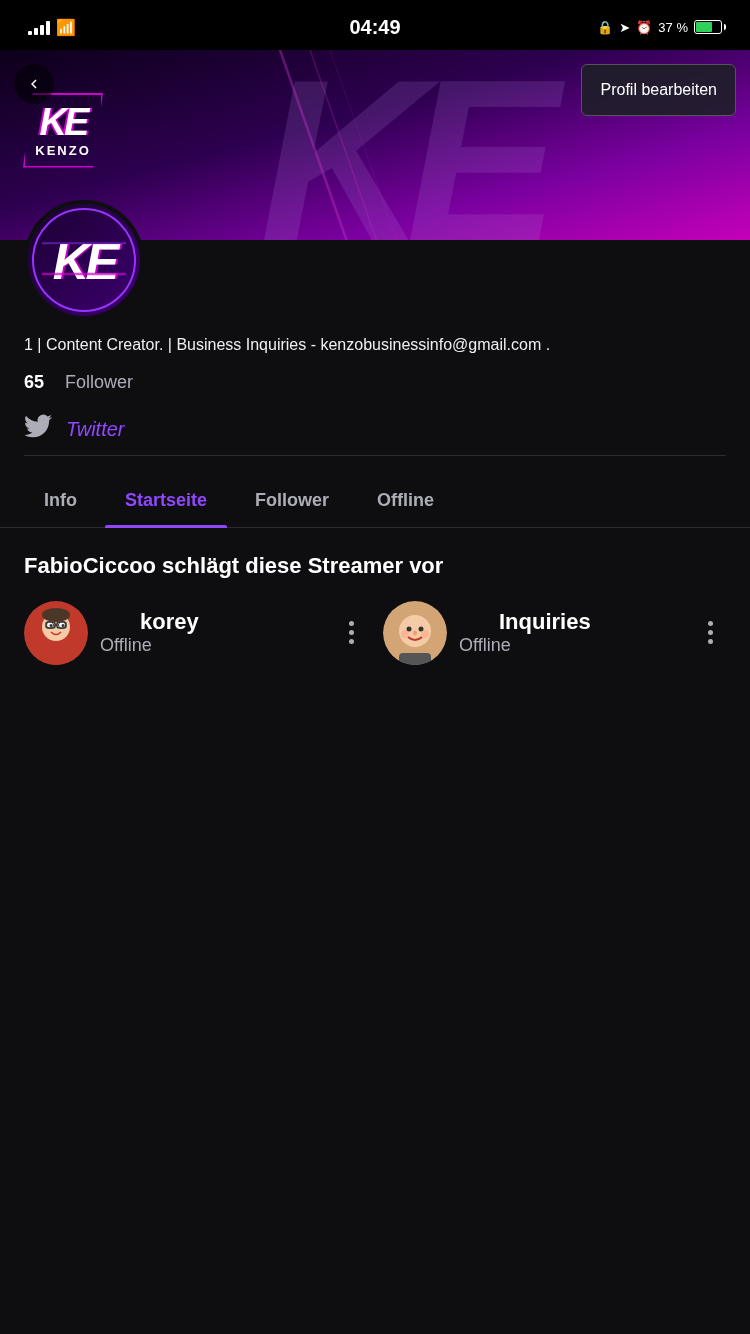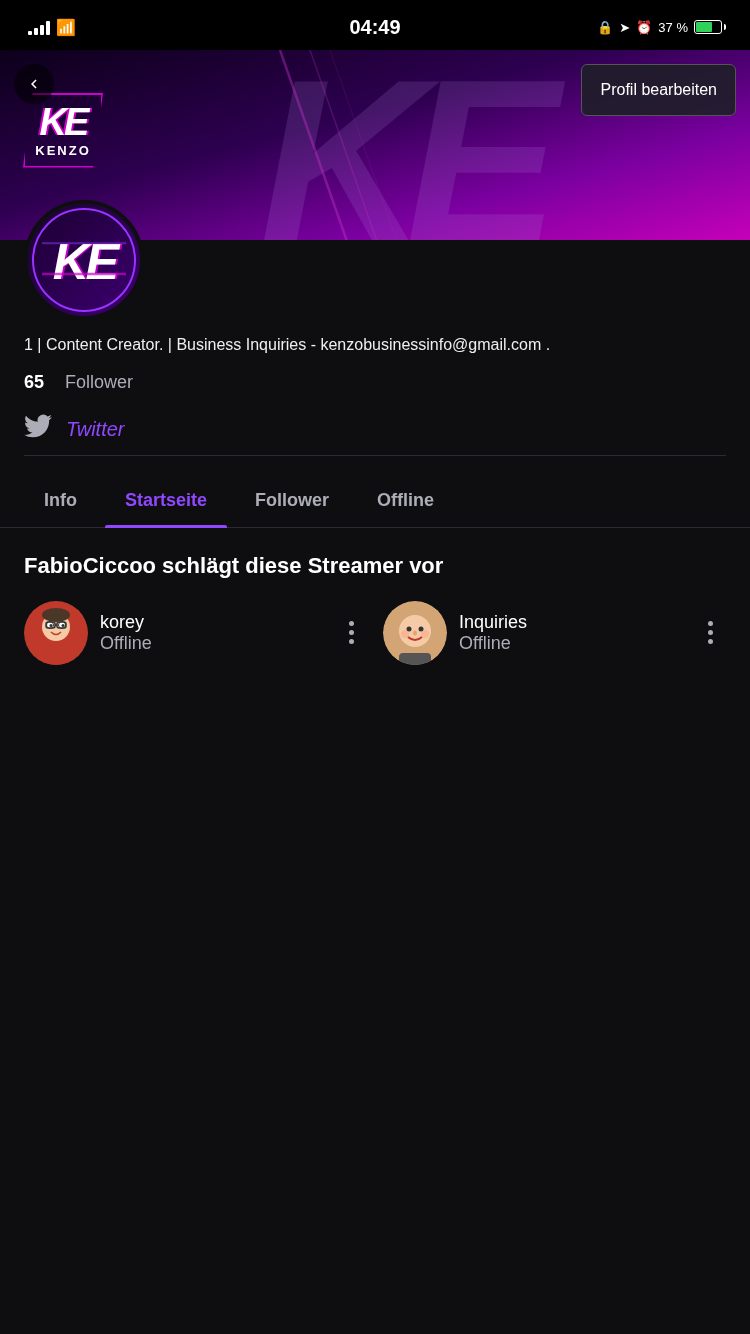--- a/index.html
+++ b/index.html
@@ -260,21 +260,21 @@
       width: 64px; height: 64px;
       border-radius: 50%;
       overflow: hidden;
       flex-shrink: 0;
       background: #333;
       display: flex; align-items: center; justify-content: center;
     }
     .streamer-avatar svg { width: 64px; height: 64px; }
     .streamer-info { flex: 1; }
     .streamer-name {
-      font-size: 18px; font-weight: 400; color: #fff;
+      font-size: 22px; font-weight: 700; color: #fff; margin-left: 40px;
     }
     .streamer-status {
       font-size: 18px; color: #adadb8;
     }
     .streamer-more {
       width: 32px; height: 32px;
       display: flex; align-items: center; justify-content: center;
       cursor: pointer; flex-shrink: 0;
     }
     .three-dots {

